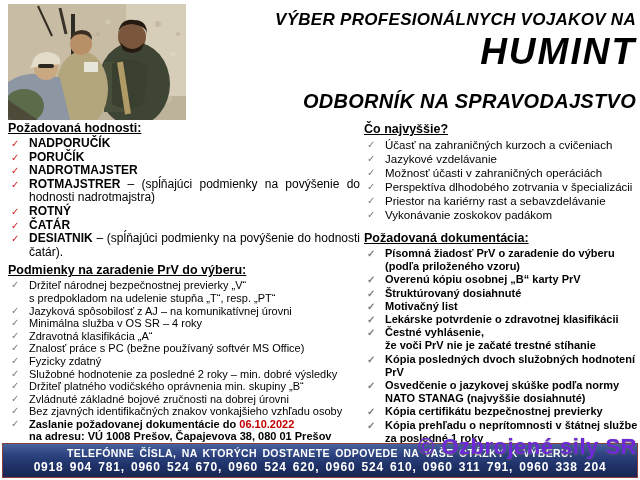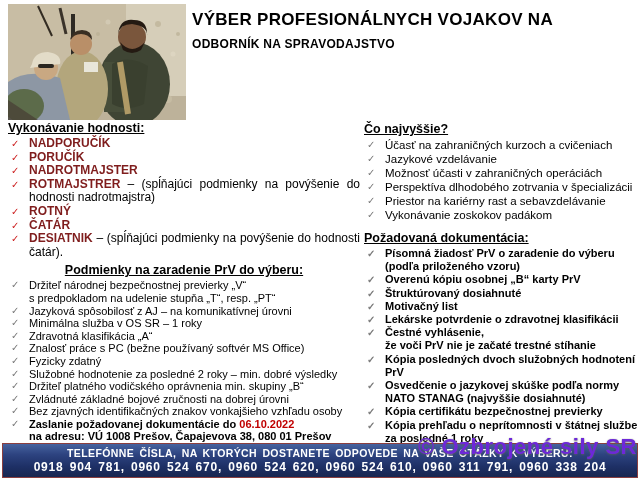--- a/index.html
+++ b/index.html
@@ -8,46 +8,46 @@
     background:#ffffff;
     font-family:"Liberation Sans", sans-serif;
     color:#000;
   }
   .photo{
     position:absolute;left:8px;top:4px;width:178px;height:116px;
     overflow:hidden;
   }
   .title-block{
     position:absolute;left:192px;top:10px;width:444px;
-    text-align:left;font-weight:bold;color:#000;
+    text-align:right;font-style:italic;font-weight:bold;color:#000;
   }
   .t1{font-size:17px;letter-spacing:.3px;}
   .t2{font-size:37px;letter-spacing:2px;margin-top:1px;}
-  .t3{font-size:12px;margin-top:7px;letter-spacing:.3px;}
+  .t3{font-size:20px;margin-top:17px;letter-spacing:.3px;}
   .t4{font-size:16px;letter-spacing:.3px;}
 
   .col-left{position:absolute;left:8px;top:121px;width:352px;}
   .col-right{position:absolute;left:364px;top:122px;width:274px;}
 
   .sec-heading{
     font-weight:bold;text-decoration:underline;font-size:12.5px;
     margin:0 0 2px 0;color:#000;
   }
-  .mt-left{text-align:center;}
+  .mt-left{}
   .mt-right{margin-top:9px;}
 
   ul{list-style:none;margin:0;padding:0;}
   li{display:flex;align-items:flex-start;}
   .chk{flex:0 0 18px;padding-left:3px;color:#7a7a7a;font-size:10px;line-height:inherit;}
   .chk-red{color:#cc1f1f;}
   .txt{white-space:pre-line;flex:1 1 auto;}
 
   #ranks-list{font-size:12px;line-height:13.6px;margin-bottom:4px;}
   #ranks-list .txt{text-align:justify;}
-  .rank{color:#7f1d1d;font-weight:bold;}
+  .rank{color:#000000;font-weight:bold;}
 
   #conditions-list{font-size:11px;line-height:12.6px;}
   #conditions-list .txt{text-align:justify;}
   .bold{font-weight:bold;}
   .date-red{color:#c00000;font-weight:bold;}
 
   #offer-list{font-size:11.5px;line-height:14px;}
   #docs-list{font-size:11px;line-height:13.2px;font-weight:bold;}
 
   .banner{
@@ -107,25 +107,26 @@
       <circle cx="38" cy="64" r="12" fill="#c9a882"></circle>
       <path d="M24 60 Q26 48 40 48 Q54 50 52 60 L22 64 Z" fill="#e3dcc8"></path>
       <rect x="30" y="60" width="16" height="4" rx="2" fill="#2a2620"></rect>
     </g>
     <path d="M0 116 L0 96 L30 116 Z" fill="#4a4236" opacity="0.8"></path>
   </svg>
 </div>
 
 <div class="title-block">
   <div class="t1">VÝBER PROFESIONÁLNYCH VOJAKOV NA</div>
+  <div class="t2">HUMINT</div>
   <div class="t3">ODBORNÍK NA SPRAVODAJSTVO</div>
 </div>
 
 <div class="col-left">
-  <div class="sec-heading">Vykonávanie hodnosti:</div>
+  <div class="sec-heading">Požadovaná hodnosti:</div>
   <ul id="ranks-list">
       <li>
         <span class="chk chk-red">✓</span>
         <span class="txt"><span class="rank">NADPORUČÍK</span></span>
       </li>
       <li>
         <span class="chk chk-red">✓</span>
         <span class="txt"><span class="rank">PORUČÍK</span></span>
       </li>
       <li>
@@ -155,21 +156,21 @@
         <span class="chk">✓</span>
         <span class="txt">Držiteľ národnej bezpečnostnej previerky „V“
 s predpokladom na udelenie stupňa „T“, resp. „PT“</span>
       </li>
       <li>
         <span class="chk">✓</span>
         <span class="txt">Jazyková spôsobilosť z AJ – na komunikatívnej úrovni</span>
       </li>
       <li>
         <span class="chk">✓</span>
-        <span class="txt">Minimálna služba v OS SR – 1 roky</span>
+        <span class="txt">Minimálna služba v OS SR – 4 roky</span>
       </li>
       <li>
         <span class="chk">✓</span>
         <span class="txt">Zdravotná klasifikácia „A“</span>
       </li>
       <li>
         <span class="chk">✓</span>
         <span class="txt">Znalosť práce s PC (bežne používaný softvér MS Office)</span>
       </li>
       <li>

